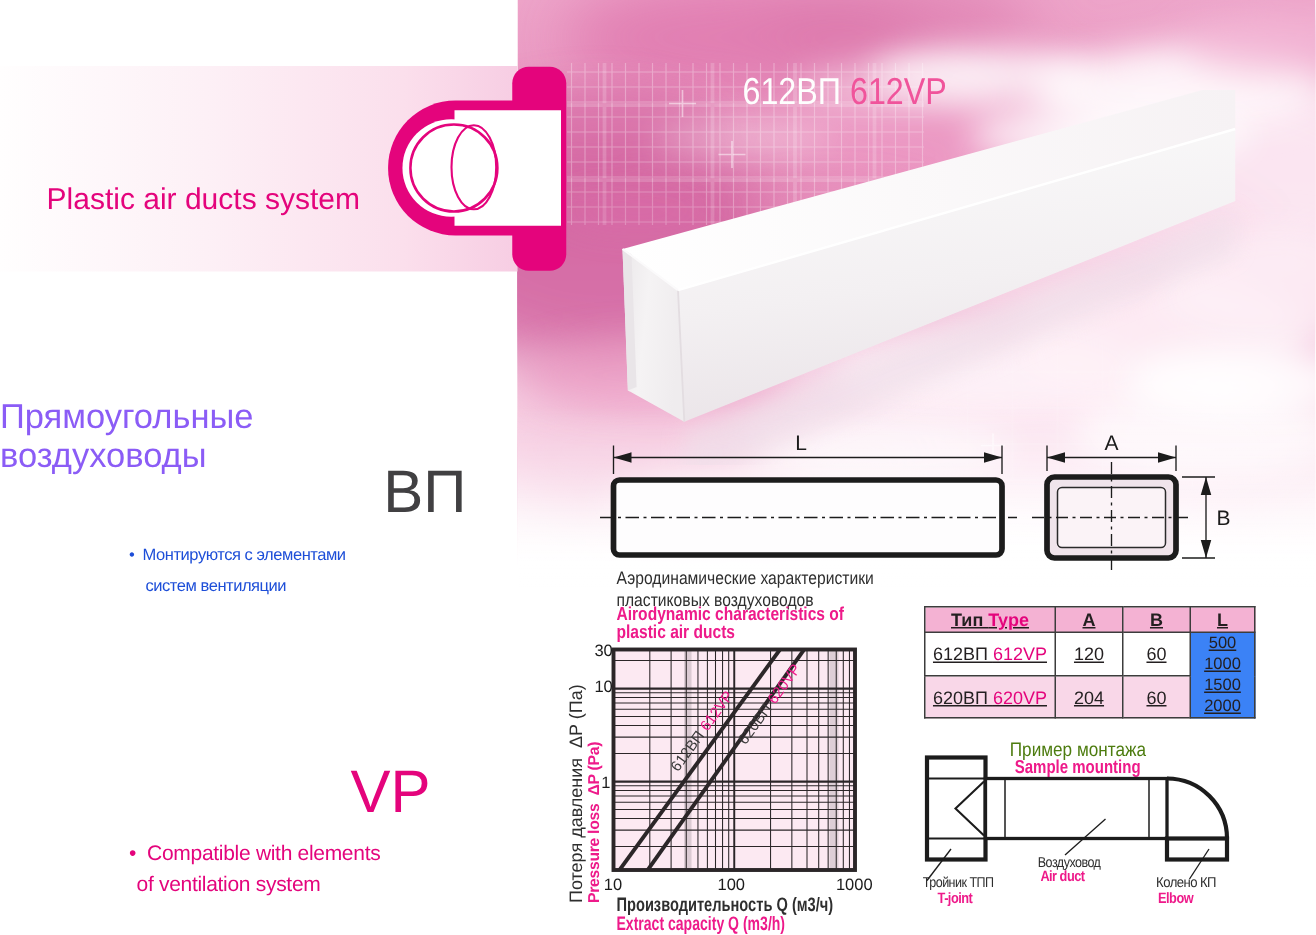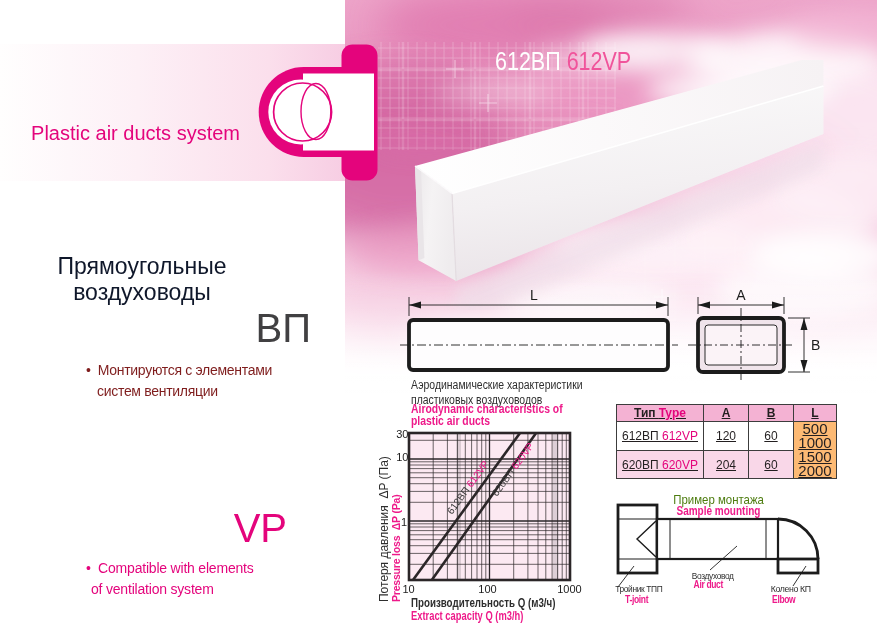--- a/index.html
+++ b/index.html
@@ -140,27 +140,27 @@
 
     <polygon points="452,193.4 823.5,86 823.5,134 456.2,281.1" fill="url(#ductfront)"></polygon>
 
     <polygon points="415,166 452,193.4 456.2,281.1 418.6,260.3" fill="url(#ductend)"></polygon>
     <polygon points="415,166 421,169.5 424.4,258 418.6,260.3" fill="#e9e5e8"></polygon>
     <line x1="452" y1="193.4" x2="456.2" y2="281.1" stroke="#e3dde1" stroke-width="1.2"></line>
     <line x1="452" y1="193.4" x2="823.5" y2="86" stroke="#ffffff" stroke-width="1.6"></line>
     <line x1="415" y1="166" x2="452" y2="193.4" stroke="#fbfafb" stroke-width="1.4"></line>
   </svg>
 
-  <div class="abs" style="left:0; top:253px; width:284px; text-align:center;
-       font-size:23px; line-height:26px; color:#0f172a;">Прямоугольные<br>воздуховоды</div>
+  <div class="abs" style="left:0; top:264px; width:284px; text-align:left;
+       font-size:23px; line-height:26px; color:#8b5cf6;">Прямоугольные<br>воздуховоды</div>
 
   <div class="abs" style="left:0; top:306px; width:287px; text-align:right;
        font-size:40px; color:#414042;padding-left:24px;">ВП</div>
 
-  <div class="abs" style="left:86px; top:360px; width:215px; font-size:14px; line-height:20.5px; letter-spacing:-0.3px; color:#7f1d1d;">•&nbsp; Монтируются с элементами<br><span style="margin-left:11px;">систем вентиляции</span></div>
+  <div class="abs" style="left:86px; top:360px; width:215px; font-size:11px; line-height:20.5px; letter-spacing:-0.3px; color:#1d4ed8;">•&nbsp; Монтируются с элементами<br><span style="margin-left:11px;">систем вентиляции</span></div>
 
 
   <div class="abs" style="left:0; top:506px; width:287px; text-align:right;
        font-size:40px; color:#e4047c;">VP</div>
 
   <div class="abs" style="left:86px; top:558px; width:225px; font-size:14px; line-height:21px; letter-spacing:-0.2px; color:#e4047c;">•&nbsp; Compatible with elements<br><span style="margin-left:5px;">of ventilation system</span></div>
 
   <svg class="abs" style="left:390px; top:284px;" width="487" height="100" viewBox="390 284 487 100">
 
     <rect x="409" y="320" width="259" height="50" rx="4" fill="#fefdfe" stroke="#1c1c1c" stroke-width="3.8"></rect>
@@ -289,21 +289,21 @@
         <tr style="background:#f4b2d3; height:17px;">
       <td style="width:86px; font-weight:bold;">Тип <span style="color:#e4047c;">Type</span></td>
       <td style="width:44px; font-weight:bold;">A</td>
       <td style="width:44px; font-weight:bold;">B</td>
       <td style="width:42px; font-weight:bold;">L</td>
     </tr>
     <tr style="background:#ffffff; height:29px;">
       <td>612ВП <span style="color:#e4047c;">612VP</span></td>
       <td>120</td>
       <td>60</td>
-      <td rowspan="2" style="background:#fdba74; font-size:15px; line-height:14px;">500<br>1000<br>1500<br>2000</td>
+      <td rowspan="2" style="background:#3b82f6; font-size:11px; line-height:14px;">500<br>1000<br>1500<br>2000</td>
     </tr>
     <tr style="background:#f9d7e8; height:28px;">
       <td>620ВП <span style="color:#e4047c;">620VP</span></td>
       <td>204</td>
       <td>60</td>
     </tr>
   </tbody>
     </table>
 
   <div class="abs" style="left:619px; top:492px; width:200px; text-align:center; font-size:13px; color:#4d7c0f;"><span style="display:inline-block; transform:scaleX(0.88);">Пример монтажа</span></div>

